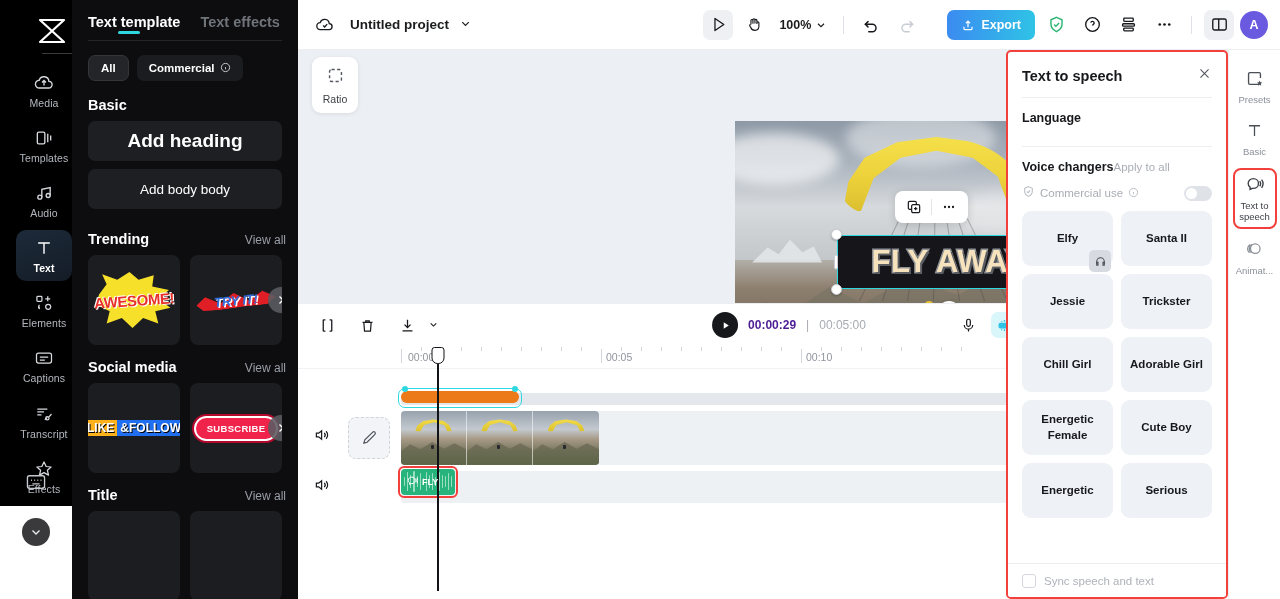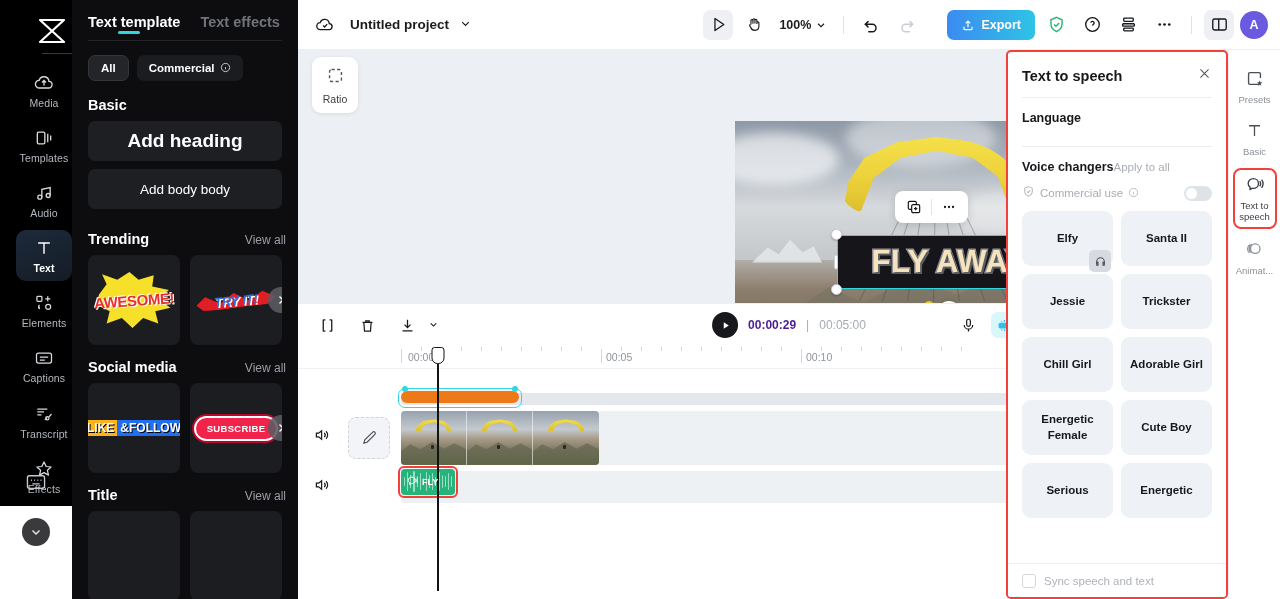--- a/index.html
+++ b/index.html
@@ -918,24 +918,24 @@
       <div class="voice">
           <span>Adorable Girl</span>
         </div>
       <div class="voice">
           <span>Energetic Female</span>
         </div>
       <div class="voice">
           <span>Cute Boy</span>
         </div>
       <div class="voice">
+          <span>Energetic</span>
+        </div>
+      <div class="voice">
           <span>Serious</span>
-        </div>
-      <div class="voice">
-          <span>Energetic</span>
         </div>
     </div>
 
     <div class="tts-foot">
       <span class="cbx"></span>
       <span class="t">Sync speech and text</span>
     </div>
   </div>
 
   <div class="rrail">

